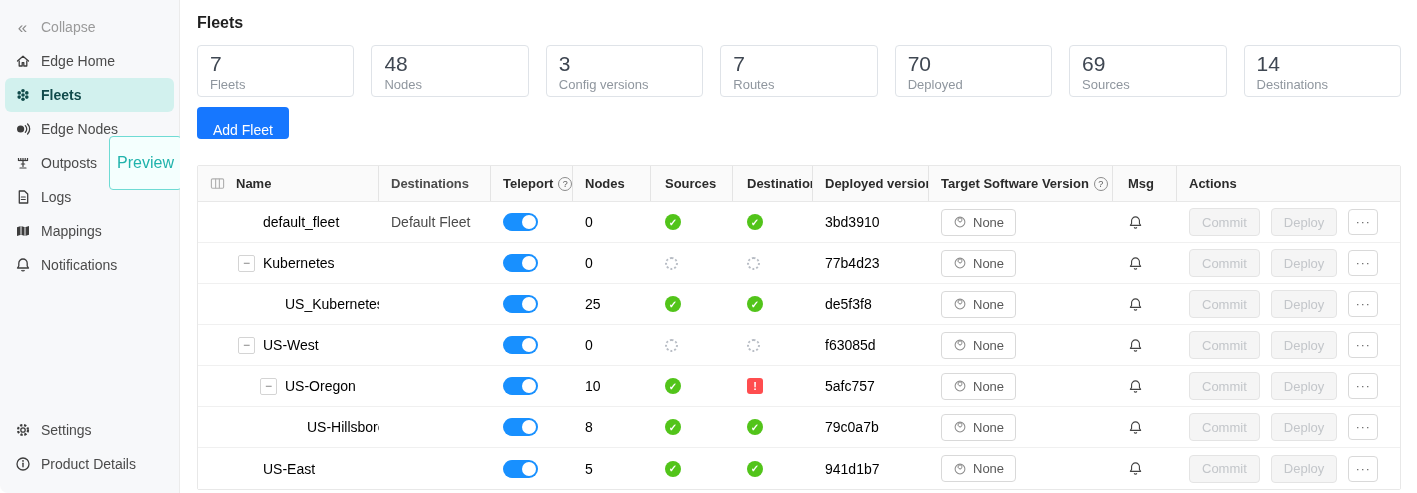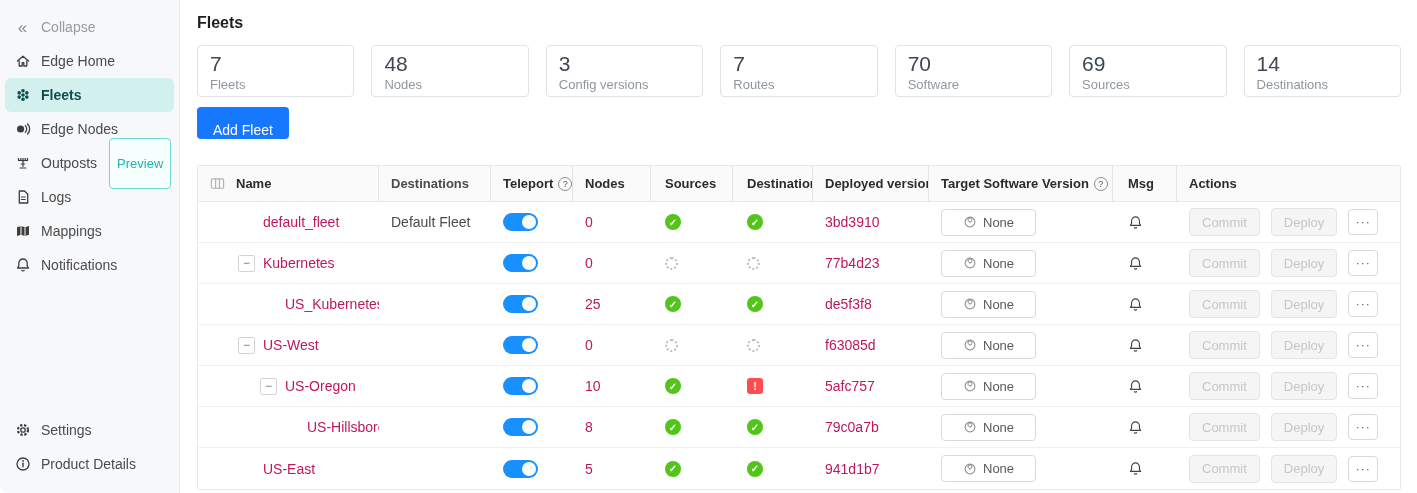--- a/index.html
+++ b/index.html
@@ -27,21 +27,21 @@
   }
   .side-item .sicon { width:17px; height:17px; display:inline-flex; align-items:center; justify-content:center; color:#3d3d3d; flex:none; }
   .side-item.muted { color:#9a9a9a; }
   .side-item.muted .sicon { color:#8c8c8c; }
   .side-item.active {
     background:#d2f1ee; color:#114b4b; font-weight:700;
     border-radius:6px; margin:0 5px; padding:0 9px;
   }
   .side-item.active .sicon { color:#114b4b; }
   .badge-preview {
-    font-size:13px; color:#20b3ac; background:#f4fffe;
+    font-size:16px; color:#20b3ac; background:#f4fffe;
     border:1px solid #6fdbd4; border-radius:4px;
     padding:17px 7px; margin-left:2px; font-weight:400;
   }
   .side-spacer { flex:1; }
   .chev { font-size:17px; line-height:1; }
 
   
   .main { flex:1; background:#fff; padding:14px 16px 0 17px; }
   .page-title { font-size:16px; font-weight:700; color:#1f1f1f; margin-bottom:13px; }
 
@@ -88,21 +88,21 @@
   .c-desc  { width:112px; min-width:112px; color:#4b4b4b; }
   .c-tel   { width:82px;  min-width:82px; }
   .c-nodes { width:78px;  min-width:78px; }
   .c-src   { width:82px;  min-width:82px; padding-left:14px; }
   .c-dst   { width:80px;  min-width:80px; padding-left:14px; }
   .c-ver   { width:116px; min-width:116px; }
   .c-tgt   { width:184px; min-width:184px; }
   .c-msg   { width:64px;  min-width:64px; padding-left:15px; }
   .c-act   { flex:1; gap:11px; }
 
-  .link { color:#be185d; text-decoration:none; cursor:pointer; font-size:14px; }
+  .link { color:#000000; text-decoration:none; cursor:pointer; font-size:14px; }
 
   .cell.lvl-0 { padding-left:40px; }
   .cell.lvl-1 { padding-left:62px; }
   .cell.lvl-2 { padding-left:84px; }
   .expander {
     width:17px; height:17px; border:1px solid #d4d4d4; border-radius:2px;
     background:#fff; color:#7a7a7a; font-size:12px; line-height:15px;
     display:inline-flex; align-items:center; justify-content:center;
     margin-right:8px; cursor:pointer; flex:none;
   }
@@ -118,21 +118,21 @@
   }
 
   .status { display:inline-flex; align-items:center; justify-content:center; flex:none; }
   .st-ok { width:16px; height:16px; border-radius:50%; background:#52c41a; color:#fff; }
   .st-ok::after { content:"✓"; font-size:10px; font-weight:700; }
   .st-empty { width:13px; height:13px; border-radius:50%; border:2px dotted #b7bcc4; }
   .st-error { width:16px; height:16px; border-radius:3px; background:#ff4d4f; color:#fff; }
   .st-error::after { content:"!"; font-size:11px; font-weight:700; }
 
   .none-btn {
-    height:27px; padding:0 21px; border:1px solid #d9d9d9; border-radius:4px;
+    height:27px; padding:0 11px; border:1px solid #d9d9d9; border-radius:4px;
     background:#fff; color:#595959; font-size:13px; cursor:pointer;
     display:inline-flex; align-items:center; gap:6px;
     font-family:"Liberation Sans", sans-serif;
   }
   .none-btn svg { color:#8c8c8c; }
 
   .bell-btn { color:#434343; cursor:pointer; display:inline-flex; }
 
   .btn-disabled {
     height:28px; padding:0 12px; background:#f5f5f5; border:1px solid #e4e4e4;
@@ -279,21 +279,21 @@
     <div class="stat-card">
       <div class="stat-value">3</div>
       <div class="stat-label">Config versions</div>
     </div>
     <div class="stat-card">
       <div class="stat-value">7</div>
       <div class="stat-label">Routes</div>
     </div>
     <div class="stat-card">
       <div class="stat-value">70</div>
-      <div class="stat-label">Software</div>
+      <div class="stat-label">Deployed</div>
     </div>
     <div class="stat-card">
       <div class="stat-value">69</div>
       <div class="stat-label">Sources</div>
     </div>
     <div class="stat-card">
       <div class="stat-value">14</div>
       <div class="stat-label">Destinations</div>
     </div>
   </div>

